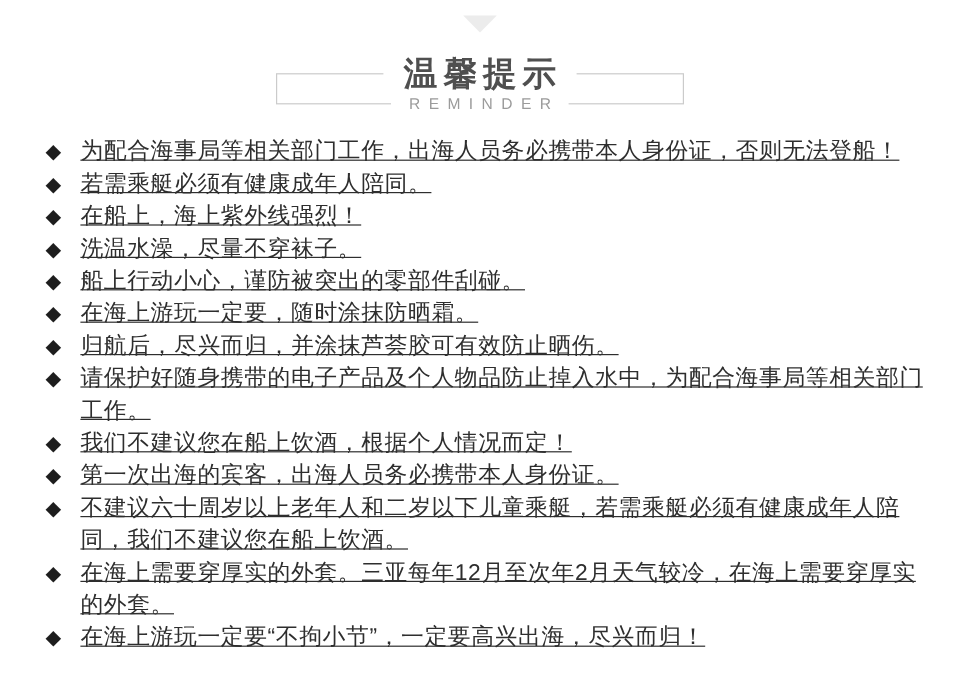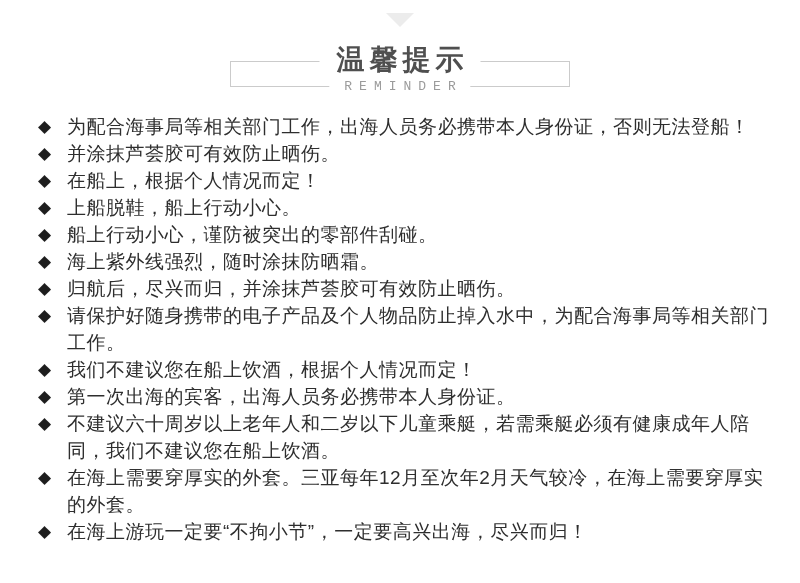--- a/index.html
+++ b/index.html
@@ -27,21 +27,20 @@
   }
 
   
   .title-frame {
     position: relative;
     width: 340px;
     height: 26px;
     margin: 34px auto 0;
     border: 1px solid #cbcbcb;
     background: #fff;
-    font-family: Liberation Mono, monospace;
   }
   .title-cn {
     position: absolute;
     top: -18px;
     left: 50%;
     transform: translateX(-50%);
     background: #fff;
     padding: 0 12px 0 17px;
     font-size: 28px;
     line-height: 36px;
@@ -82,20 +81,21 @@
     flex: 0 0 auto;
     width: 18px;
     margin-right: 11px;
     font-size: 17px;
     line-height: 27px;
     color: #1d1d1d;
   }
   .reminder-text {
     flex: 1 1 auto;
     letter-spacing: 0.5px;
+    text-decoration: underline;
   }
 </style>
 </head>
 <body>
 
 <div class="page">
 
   <div class="chevron-wrap">
     <div class="chevron"></div>
   </div>
@@ -105,37 +105,37 @@
     <div class="title-en">REMINDER</div>
   </div>
 
   <ul class="reminder-list">
       <li class="reminder-item">
         <span class="bullet">◆</span>
         <span class="reminder-text">为配合海事局等相关部门工作，出海人员务必携带本人身份证，否则无法登船！</span>
       </li>
       <li class="reminder-item">
         <span class="bullet">◆</span>
-        <span class="reminder-text">并涂抹芦荟胶可有效防止晒伤。</span>
+        <span class="reminder-text">若需乘艇必须有健康成年人陪同。</span>
       </li>
       <li class="reminder-item">
         <span class="bullet">◆</span>
-        <span class="reminder-text">在船上，根据个人情况而定！</span>
+        <span class="reminder-text">在船上，海上紫外线强烈！</span>
       </li>
       <li class="reminder-item">
         <span class="bullet">◆</span>
-        <span class="reminder-text">上船脱鞋，船上行动小心。</span>
+        <span class="reminder-text">洗温水澡，尽量不穿袜子。</span>
       </li>
       <li class="reminder-item">
         <span class="bullet">◆</span>
         <span class="reminder-text">船上行动小心，谨防被突出的零部件刮碰。</span>
       </li>
       <li class="reminder-item">
         <span class="bullet">◆</span>
-        <span class="reminder-text">海上紫外线强烈，随时涂抹防晒霜。</span>
+        <span class="reminder-text">在海上游玩一定要，随时涂抹防晒霜。</span>
       </li>
       <li class="reminder-item">
         <span class="bullet">◆</span>
         <span class="reminder-text">归航后，尽兴而归，并涂抹芦荟胶可有效防止晒伤。</span>
       </li>
       <li class="reminder-item">
         <span class="bullet">◆</span>
         <span class="reminder-text">请保护好随身携带的电子产品及个人物品防止掉入水中，为配合海事局等相关部门工作。</span>
       </li>
       <li class="reminder-item">

